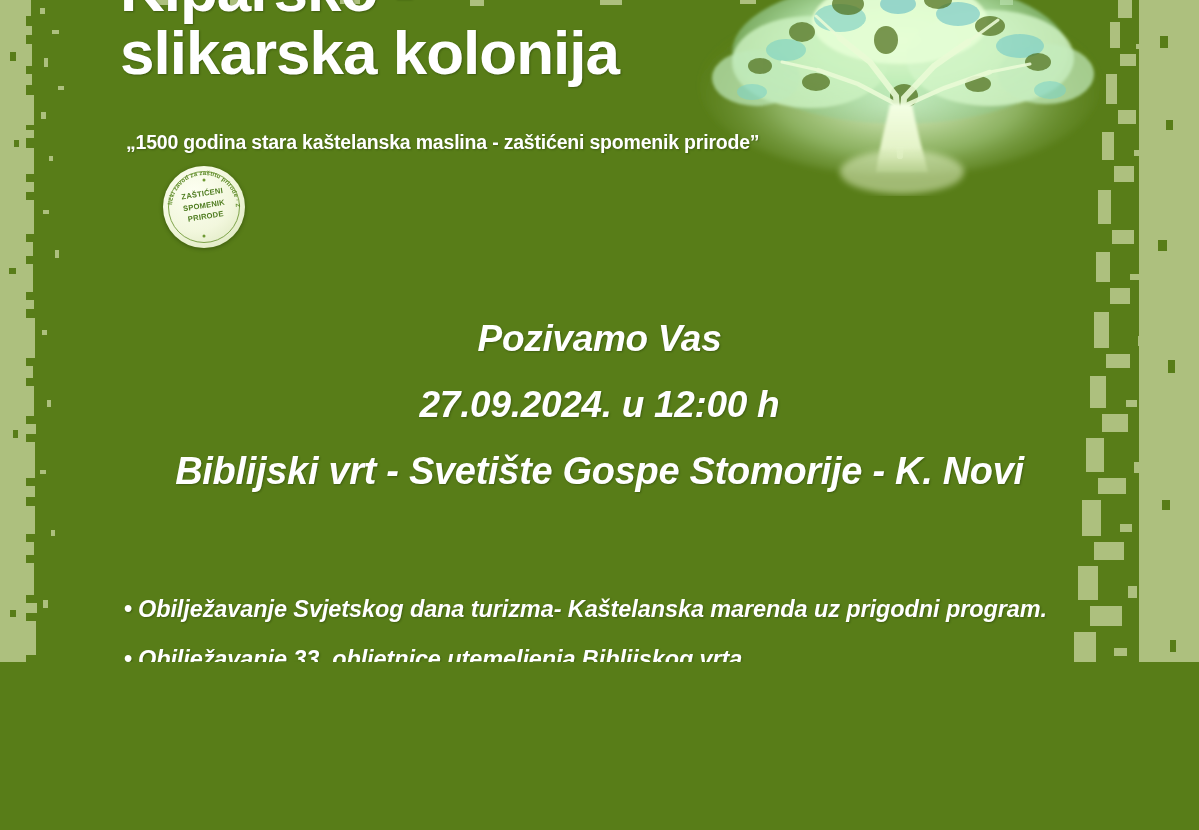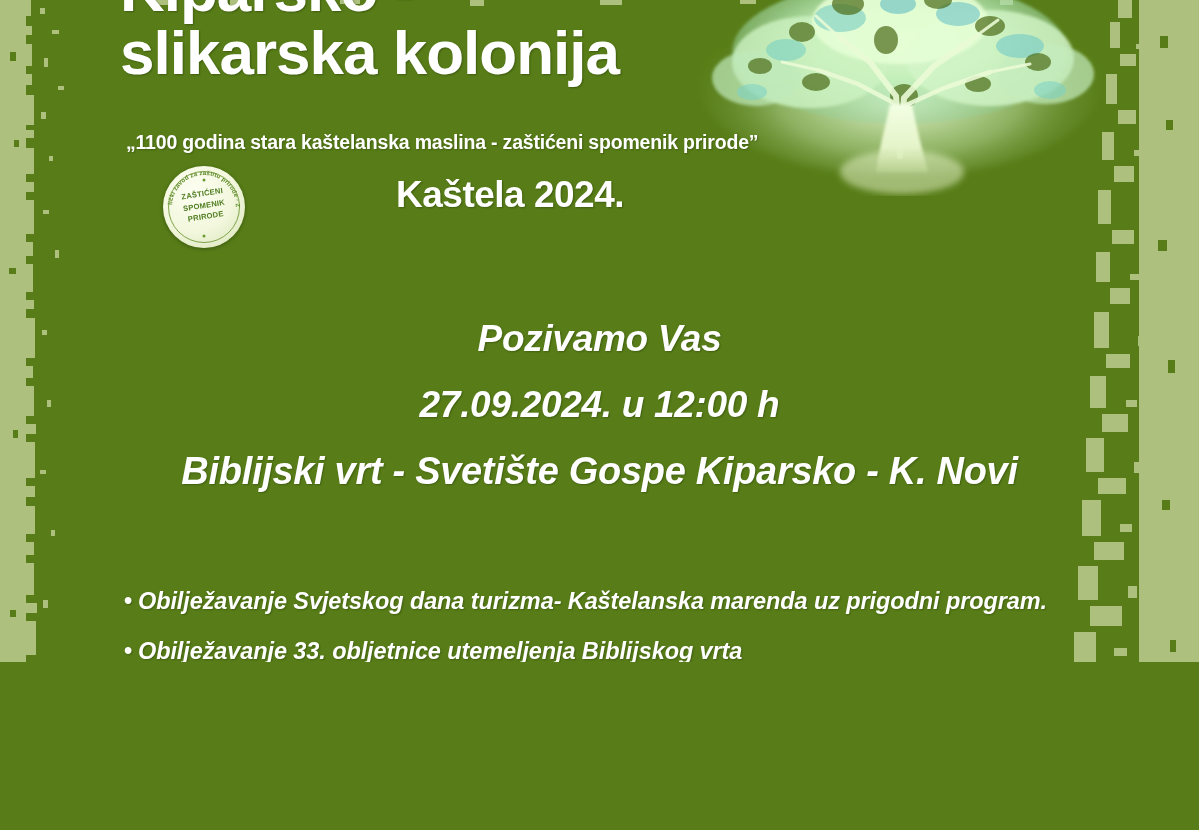--- a/index.html
+++ b/index.html
@@ -163,21 +163,21 @@
   #program-heading {
     font-size: 25px;
     font-weight: bold;
     color: #ffffff;
     letter-spacing: 0.2px;
     margin-bottom: 35px;
     text-shadow: 1px 1px 2px rgba(30,50,5,0.4);
   }
   .program-list {
     list-style: none;
-    margin: 8px;
+    margin: 16px;
     padding: 0;
     margin-left: -13px;
   }
   .program-item {
     font-size: 23.5px;
     font-style: italic;
     font-weight: bold;
     color: #ffffff;
     letter-spacing: -0.1px;
     margin-bottom: 23px;
@@ -397,47 +397,46 @@
 
     <path d="M186 206 C190 178 196 158 200 138 L222 138 C226 160 232 182 238 206 Z" fill="url(#trunkg)" filter="url(#soft)"></path>
     <ellipse cx="212" cy="206" rx="62" ry="22" fill="#eaf8cf" opacity="0.5" filter="url(#softer)"></ellipse>
   </svg>
 
   <div id="title-block" class="layer">
     <div class="title-line">Kiparsko -</div>
     <div class="title-line">slikarska kolonija</div>
   </div>
 
-  <div id="subtitle" class="layer">„1100 godina stara kaštelanska maslina - zaštićeni spomenik prirode”</div>
+  <div id="subtitle" class="layer">„1500 godina stara kaštelanska maslina - zaštićeni spomenik prirode”</div>
 
   <div id="seal" class="layer">
     <div class="seal-ring"></div>
     <svg viewBox="0 0 82 82">
       <defs>
         <path id="ringpath" d="M 9,41 A 32,32 0 1 1 73,41" fill="none"></path>
       </defs>
       <text font-size="6.1" font-weight="bold" fill="#5d8a28" letter-spacing="0.2">
         <textPath href="#ringpath" startOffset="50%" text-anchor="middle">Republički zavod za zaštitu prirode · Zagreb</textPath>
       </text>
       <circle cx="41" cy="14" r="1.5" fill="#6e9a33"></circle>
       <circle cx="41" cy="70" r="1.5" fill="#6e9a33"></circle>
     </svg>
     <div class="seal-core">
       <div>ZAŠTIĆENI</div>
       <div>SPOMENIK</div>
       <div>PRIRODE</div>
     </div>
   </div>
 
-  <div id="kastela" class="layer">Kaštela 2024.</div>
 
   <div id="invite" class="layer">
     <div class="invite-line">Pozivamo Vas</div>
     <div class="invite-line">27.09.2024. u 12:00 h</div>
-    <div class="invite-line wide">Biblijski vrt - Svetište Gospe Kiparsko - K. Novi</div>
+    <div class="invite-line wide">Biblijski vrt - Svetište Gospe Stomorije - K. Novi</div>
   </div>
 
   <div id="program" class="layer">
     <ul class="program-list">
       <li class="program-item">
         <span class="bullet">•</span><span>Obilježavanje Svjetskog dana turizma- Kaštelanska marenda uz prigodni  program.</span>
       </li>
       <li class="program-item">
         <span class="bullet">•</span><span>Obilježavanje 33. obljetnice utemeljenja Biblijskog vrta</span>
       </li>

